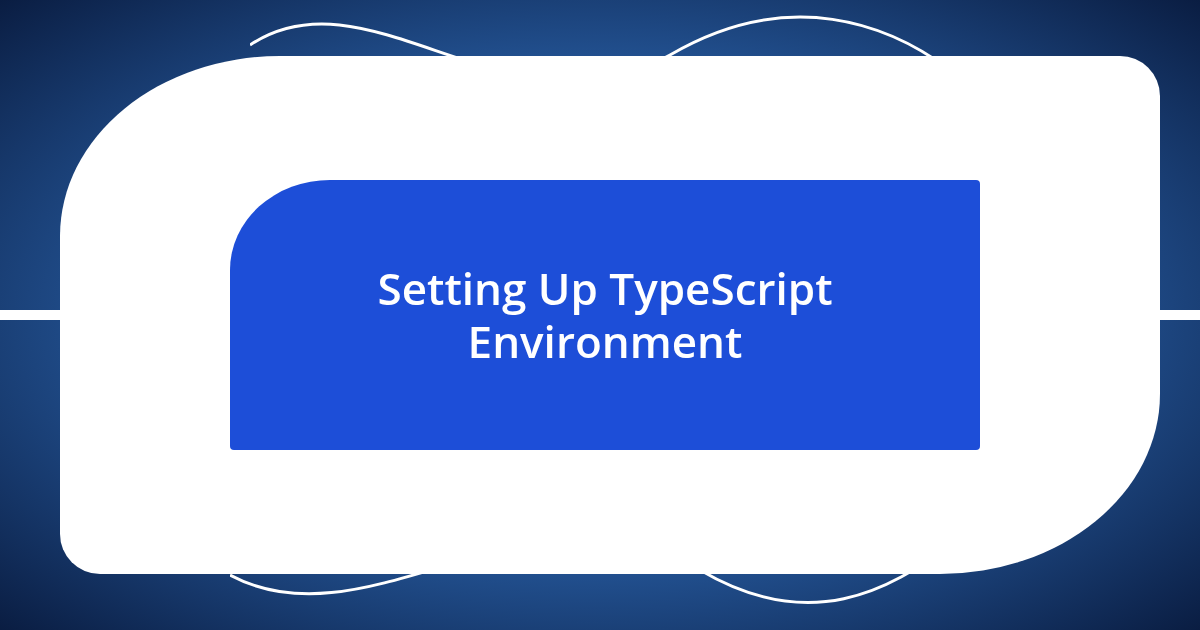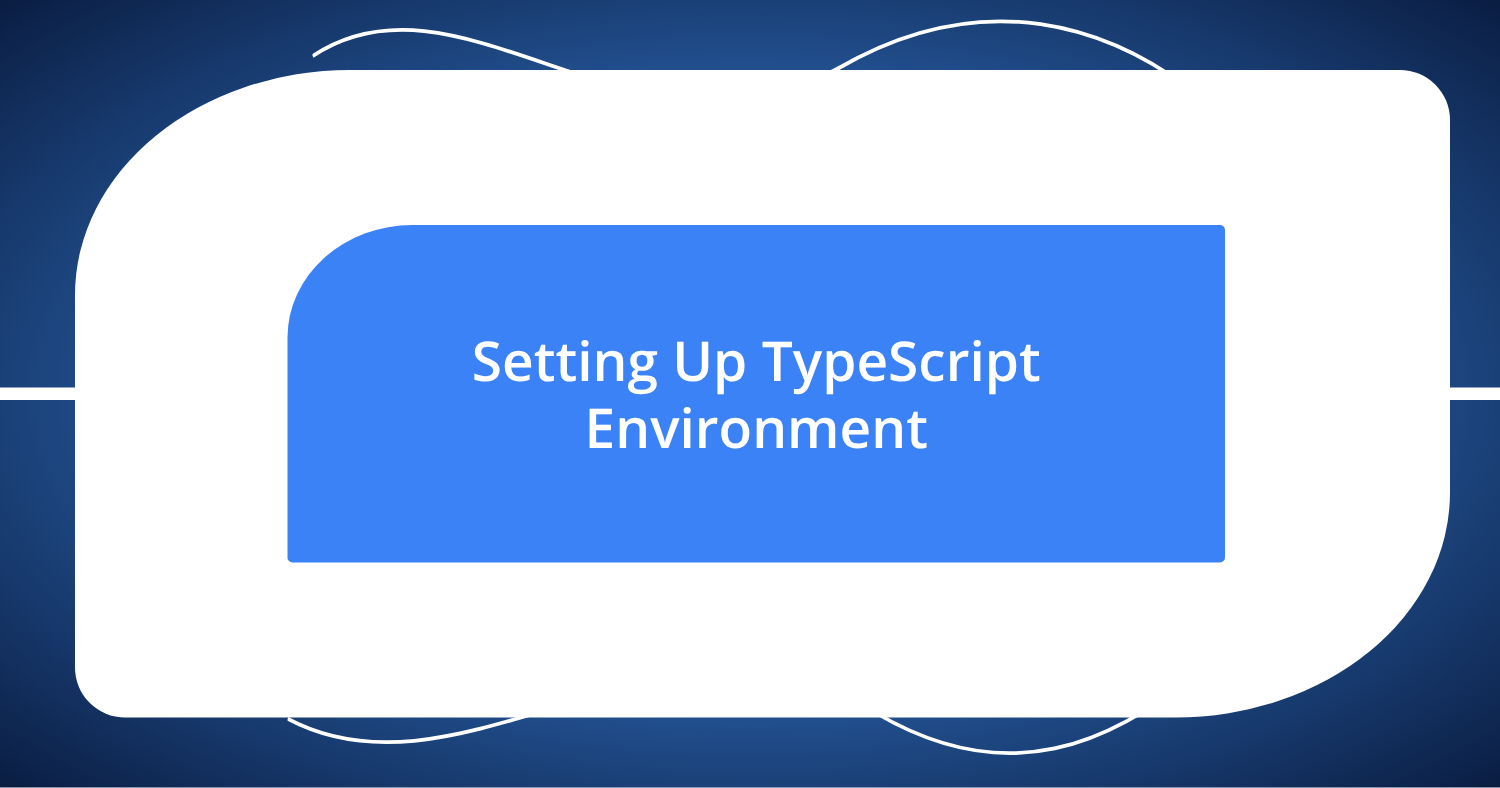--- a/index.html
+++ b/index.html
@@ -35,21 +35,21 @@
       border-top-right-radius: 40px;
       border-bottom-left-radius: 40px;
       border-bottom-right-radius: 220px 180px;
     }
     .inner-panel {
       position: absolute;
       top: 180px;
       left: 230px;
       right: 220px;
       bottom: 180px;
-      background: #3b82f6;
+      background: #1d4ed8;
       border-top-left-radius: 100px 90px;
       border-top-right-radius: 4px;
       border-bottom-left-radius: 4px;
       border-bottom-right-radius: 4px;
       display: flex;
       align-items: center;
       justify-content: center;
       padding: 12px 40px;
     }
     .title {

